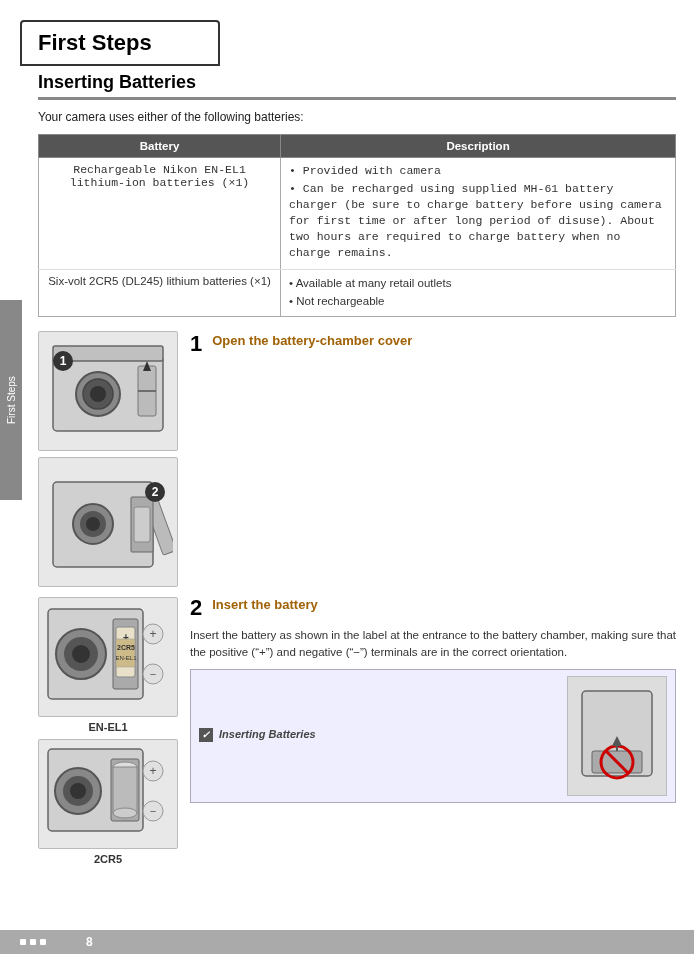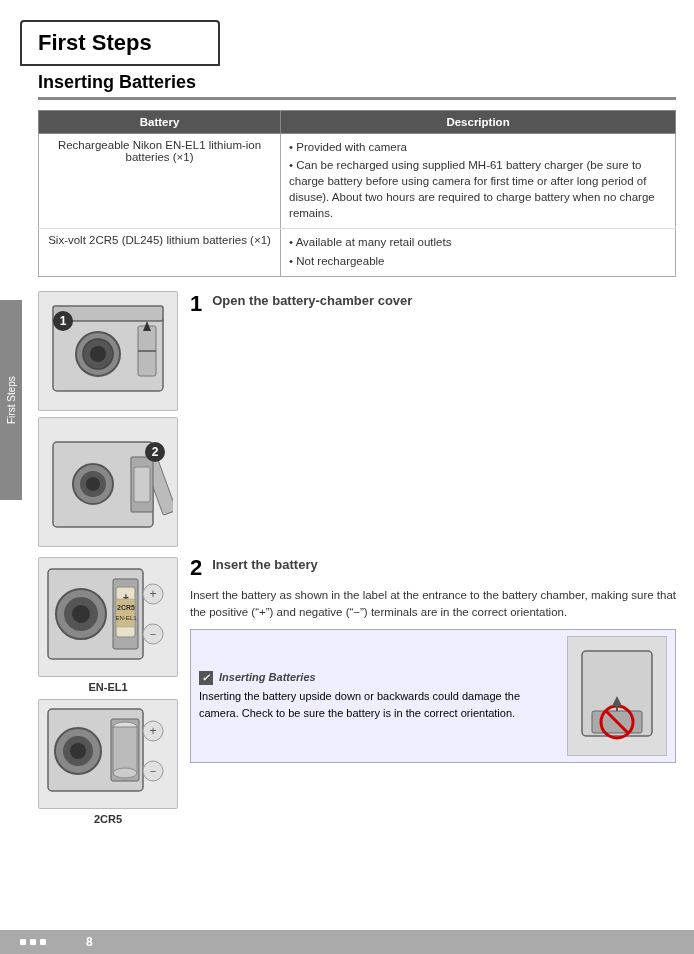--- a/index.html
+++ b/index.html
@@ -110,20 +110,21 @@
     }
     .battery-table .desc-cell ul li {
       margin-bottom: 2px;
       line-height: 1.4;
     }
     .battery-table tr:nth-child(2) .battery-cell {
       border-top: 1px solid #be185d;
     }
     .battery-table .top-row td {
       border-bottom: 1px solid #ddd;
+      font-family: Liberation Mono, monospace;
     }
     .battery-table .bottom-row td {
       border-top: 1px solid #ddd;
     }
 
     .step-section {
       display: flex;
       gap: 12px;
       align-items: flex-start;
     }
@@ -162,21 +163,21 @@
       font-weight: bold;
       float: left;
       margin-right: 6px;
       margin-top: -2px;
       color: #000;
     }
 
     .step-title {
       font-size: 13px;
       font-weight: bold;
-      color: #404040;
+      color: #a16207;
       margin-bottom: 4px;
     }
 
     .step-body {
       font-size: 11.5px;
       line-height: 1.5;
       color: #333;
       text-align: justify;
     }
 
@@ -317,20 +318,21 @@
 </div>
 
 <div class="side-label">
   <span>First Steps</span>
 </div>
 
 <div class="main-content">
 
   <h2 class="section-heading">Inserting Batteries</h2>
 
+  <p class="intro-text">Your camera uses either of the following batteries:</p>
 
   <table class="battery-table">
     <thead>
       <tr>
         <th>Battery</th>
         <th>Description</th>
       </tr>
     </thead>
     <tbody>
       <tr class="top-row">
@@ -469,21 +471,20 @@
       </div>
       <p class="step-body">Insert the battery as shown in the label at the entrance to the battery chamber, making sure that the positive (“+”) and negative (“−”) terminals are in the correct orientation.</p>
 
       <div class="warning-box">
         <div class="warning-with-image">
           <div class="warning-text-part">
             <div class="warning-title">
               <span class="warning-checkmark">✓</span>
               <span>Inserting Batteries</span>
             </div>
-            <p style="line-height:1.5; font-size:11px;">Inserting the battery upside down or backwards could damage the camera.  Check to be sure the battery is in the correct orientation.</p>
           </div>
           <div class="warning-image-part">
             <svg width="90" height="110" viewBox="0 0 90 110">
 
               <rect x="10" y="10" width="70" height="85" rx="4" fill="#d0d0d0" stroke="#666" stroke-width="1.5"></rect>
 
               <rect x="20" y="70" width="50" height="22" rx="2" fill="#aaa" stroke="#666" stroke-width="1"></rect>
 
               <circle cx="45" cy="81" r="16" fill="none" stroke="#c00" stroke-width="3"></circle>
               <line x1="34" y1="70" x2="56" y2="92" stroke="#c00" stroke-width="3"></line>

